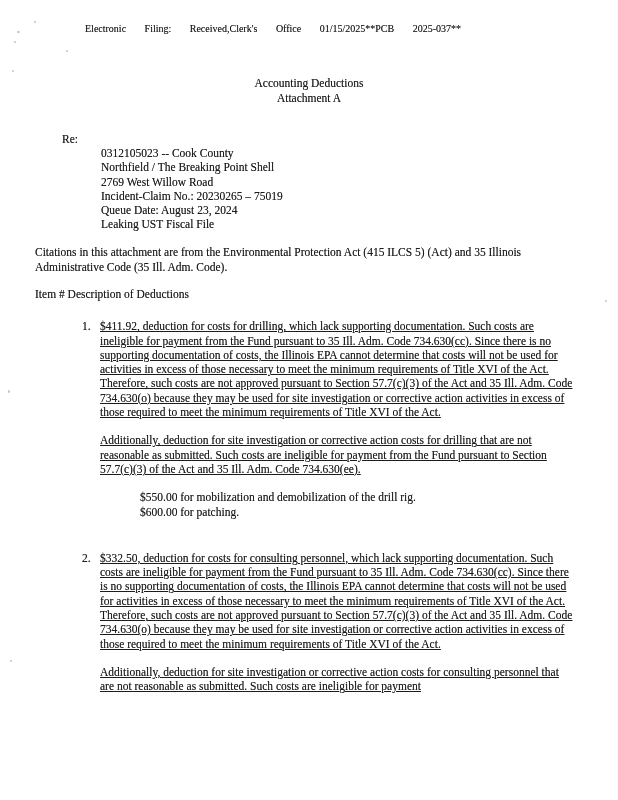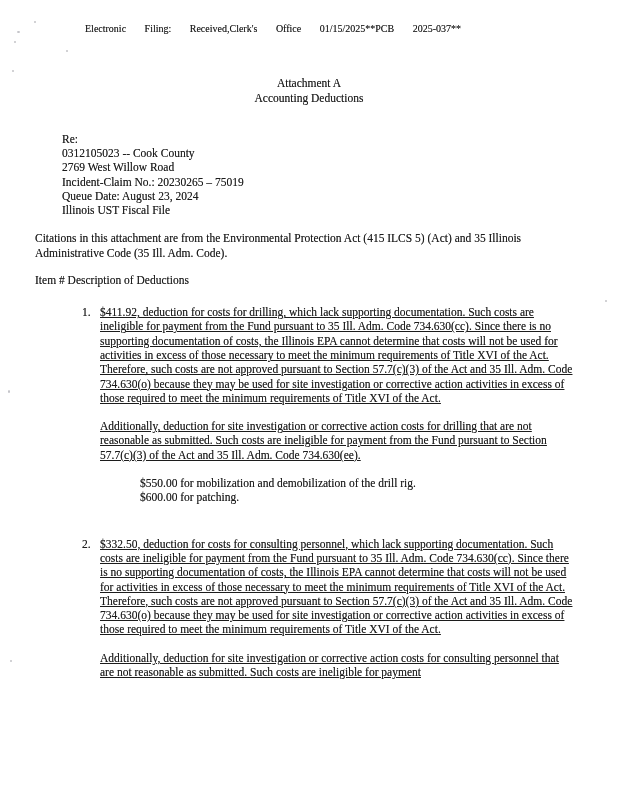--- a/index.html
+++ b/index.html
@@ -27,21 +27,21 @@
   .title-block {
     margin-top: 40px;
     text-align: center;
   }
   .re-block {
     display: flex;
     margin: 27px 0 0 62px;
     flex-direction: column;
   }
   .re-label { width: 43px; }
-  .re-lines div { line-height: 14.2px; }
+  .re-lines div { line-height: 14.2px; margin-left: 39px; }
   .citations {
     margin: 14px 33px 0 35px;
   }
   .items-heading {
     margin: 13px 0 0 35px;
   }
   .item {
     display: flex;
     margin-top: 18px;
   }
@@ -80,32 +80,33 @@
   <span class="speck s3"></span>
   <span class="speck s4"></span>
   <span class="speck s5"></span>
   <span class="speck s6"></span>
   <span class="speck s7"></span>
   <span class="speck s8"></span>
 
   <div class="filing-header">Electronic Filing: Received,Clerk's Office 01/15/2025**PCB 2025-037**</div>
 
   <div class="title-block">
+    <div>Accounting Deductions</div>
     <div>Attachment A</div>
-    <div>Accounting Deductions</div>
   </div>
 
   <div class="re-block">
     <div class="re-label">Re:</div>
     <div class="re-lines">
       <div>0312105023 -- Cook County</div>
+      <div>Northfield / The Breaking Point Shell</div>
       <div>2769 West Willow Road</div>
       <div>Incident-Claim No.:  20230265 – 75019</div>
       <div>Queue Date:  August 23, 2024</div>
-      <div>Illinois UST Fiscal File</div>
+      <div>Leaking UST Fiscal File</div>
     </div>
   </div>
 
   <p class="citations">Citations in this attachment are from the Environmental Protection Act (415 ILCS 5) (Act) and 35 Illinois Administrative Code (35 Ill. Adm. Code).</p>
 
   <div class="items-heading">Item # Description of Deductions</div>
 
   <div class="item">
     <div class="item-num">1.</div>
     <div class="item-body">

